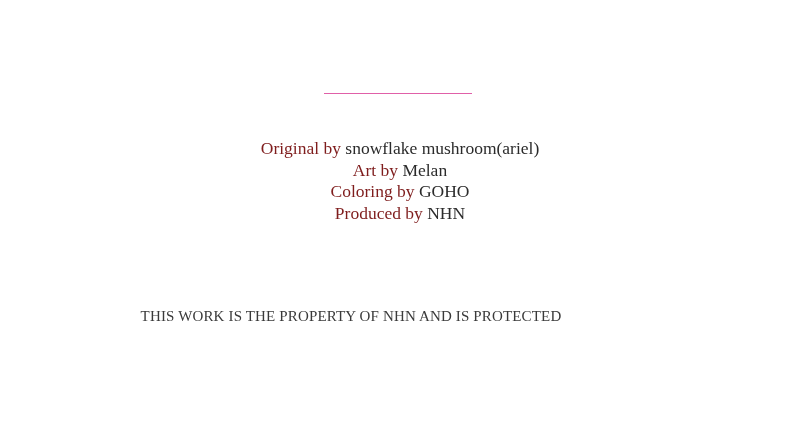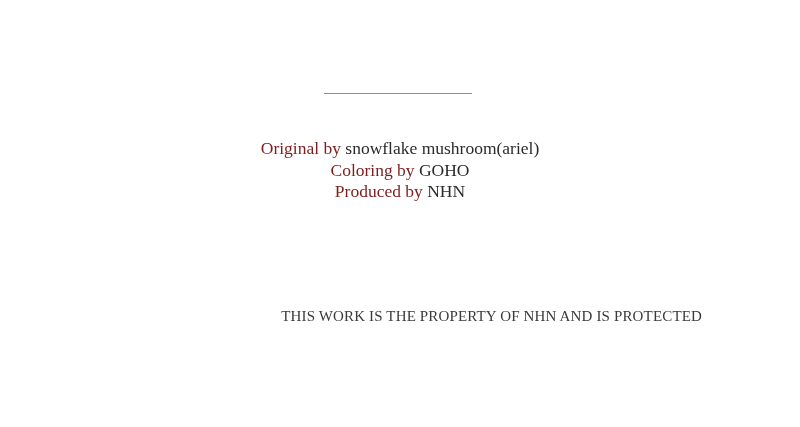--- a/index.html
+++ b/index.html
@@ -45,21 +45,21 @@
   }
   .credit-name {
     color: #2b2b2b;
     margin-top: 32px;
   }
   .legal {
     position: absolute;
     left: 0;
     top: 306px;
     width: 702px;
-    text-align: right;
+    text-align: center;
   }
   .legal-line {
     font-size: 15px;
     line-height: 21px;
     color: #3a3a3a;
     letter-spacing: 0.15px;
     white-space: nowrap;
   }
 </style>
 </head>
@@ -70,20 +70,24 @@
   <div class="divider"></div>
 
   <div class="credits">
 
     <div class="credit-line">
       <span class="credit-role">Original by</span>
       <span class="credit-name">snowflake mushroom(ariel)</span>
     </div>
 
 
+    <div class="credit-line">
+      <span class="credit-role">Art by</span>
+      <span class="credit-name">Melan</span>
+    </div>
 
     <div class="credit-line">
       <span class="credit-role">Coloring by</span>
       <span class="credit-name">GOHO</span>
     </div>
 
     <div class="credit-line">
       <span class="credit-role">Produced by</span>
       <span class="credit-name">NHN</span>
     </div>

